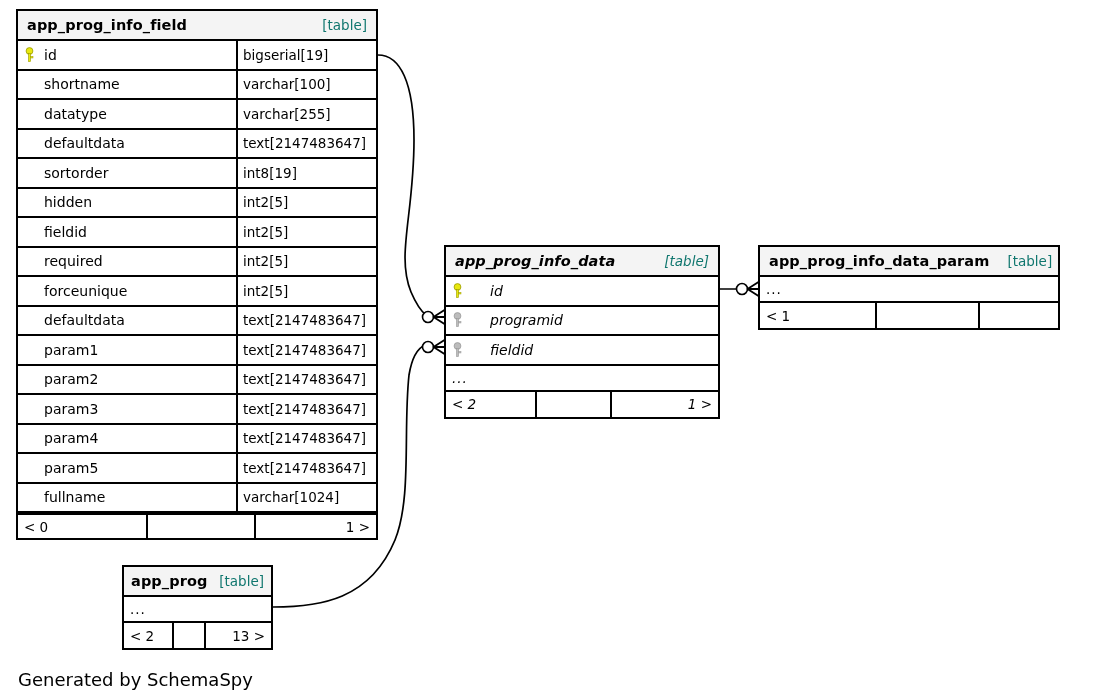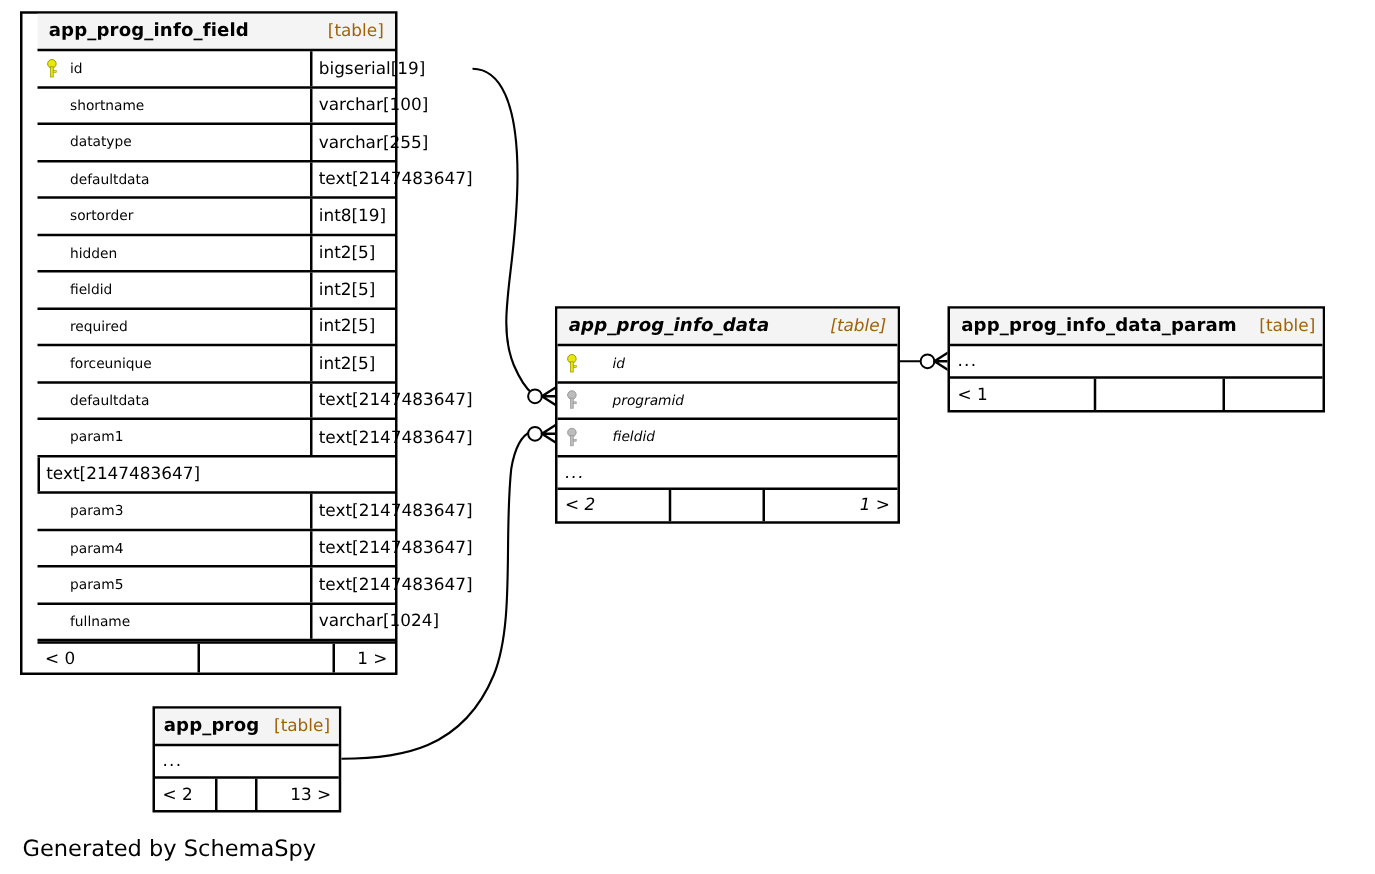--- a/index.html
+++ b/index.html
@@ -53,21 +53,21 @@
     height: 30px;
   }
   .entity-title {
     font-weight: bold;
     font-size: 14.5px;
     letter-spacing: 0.1px;
     white-space: nowrap;
   }
   .entity-tag {
     font-size: 13.5px;
-    color: #a16207;
+    color: #0f766e;
     padding-left: 18px;
     white-space: nowrap;
   }
 
   .row {
     display: flex;
     align-items: stretch;
     height: 29.5px;
     border-bottom: 2px solid #000000;
     box-sizing: border-box;
@@ -94,21 +94,21 @@
   }
 
   .key-slot {
     width: 22px;
     flex: none;
     display: flex;
     align-items: center;
     justify-content: center;
   }
   .name-text {
-    font-size: 11px;
+    font-size: 14px;
     padding-left: 4px;
   }
 
   
   .key-icon { display: block; }
 
   
   .row-ellipsis {
     display: flex;
     align-items: center;
@@ -136,21 +136,21 @@
     border-left: 2px solid #000000;
     overflow: hidden;
     white-space: nowrap;
   }
   .footer-cell:first-child { border-left: none; }
   .fc-left  { justify-content: flex-start; }
   .fc-right { justify-content: flex-end; }
 
   
   #entity-app_prog_info_field {
-    left: 16px; top: 9px; width: 302px; padding-left: 12px;
+    left: 16px; top: 9px; width: 362px;
   }
   #entity-app_prog_info_field .cell-name { width: 218px; }
 
   #entity-app_prog_info_data {
     left: 444px; top: 245px; width: 276px; font-style: italic;
   }
   #entity-app_prog_info_data .cell-name { width: 100%; }
 
   #entity-app_prog_info_data_param {
     left: 758px; top: 245px; width: 302px;
@@ -294,20 +294,24 @@
 
     <div class="row">
       <div class="cell-name">
         <span class="key-slot"></span>
         <span class="name-text">param1</span>
       </div>
       <div class="cell-type">text[2147483647]</div>
     </div>
 
     <div class="row">
+      <div class="cell-name">
+        <span class="key-slot"></span>
+        <span class="name-text">param2</span>
+      </div>
       <div class="cell-type">text[2147483647]</div>
     </div>
 
     <div class="row">
       <div class="cell-name">
         <span class="key-slot"></span>
         <span class="name-text">param3</span>
       </div>
       <div class="cell-type">text[2147483647]</div>
     </div>

